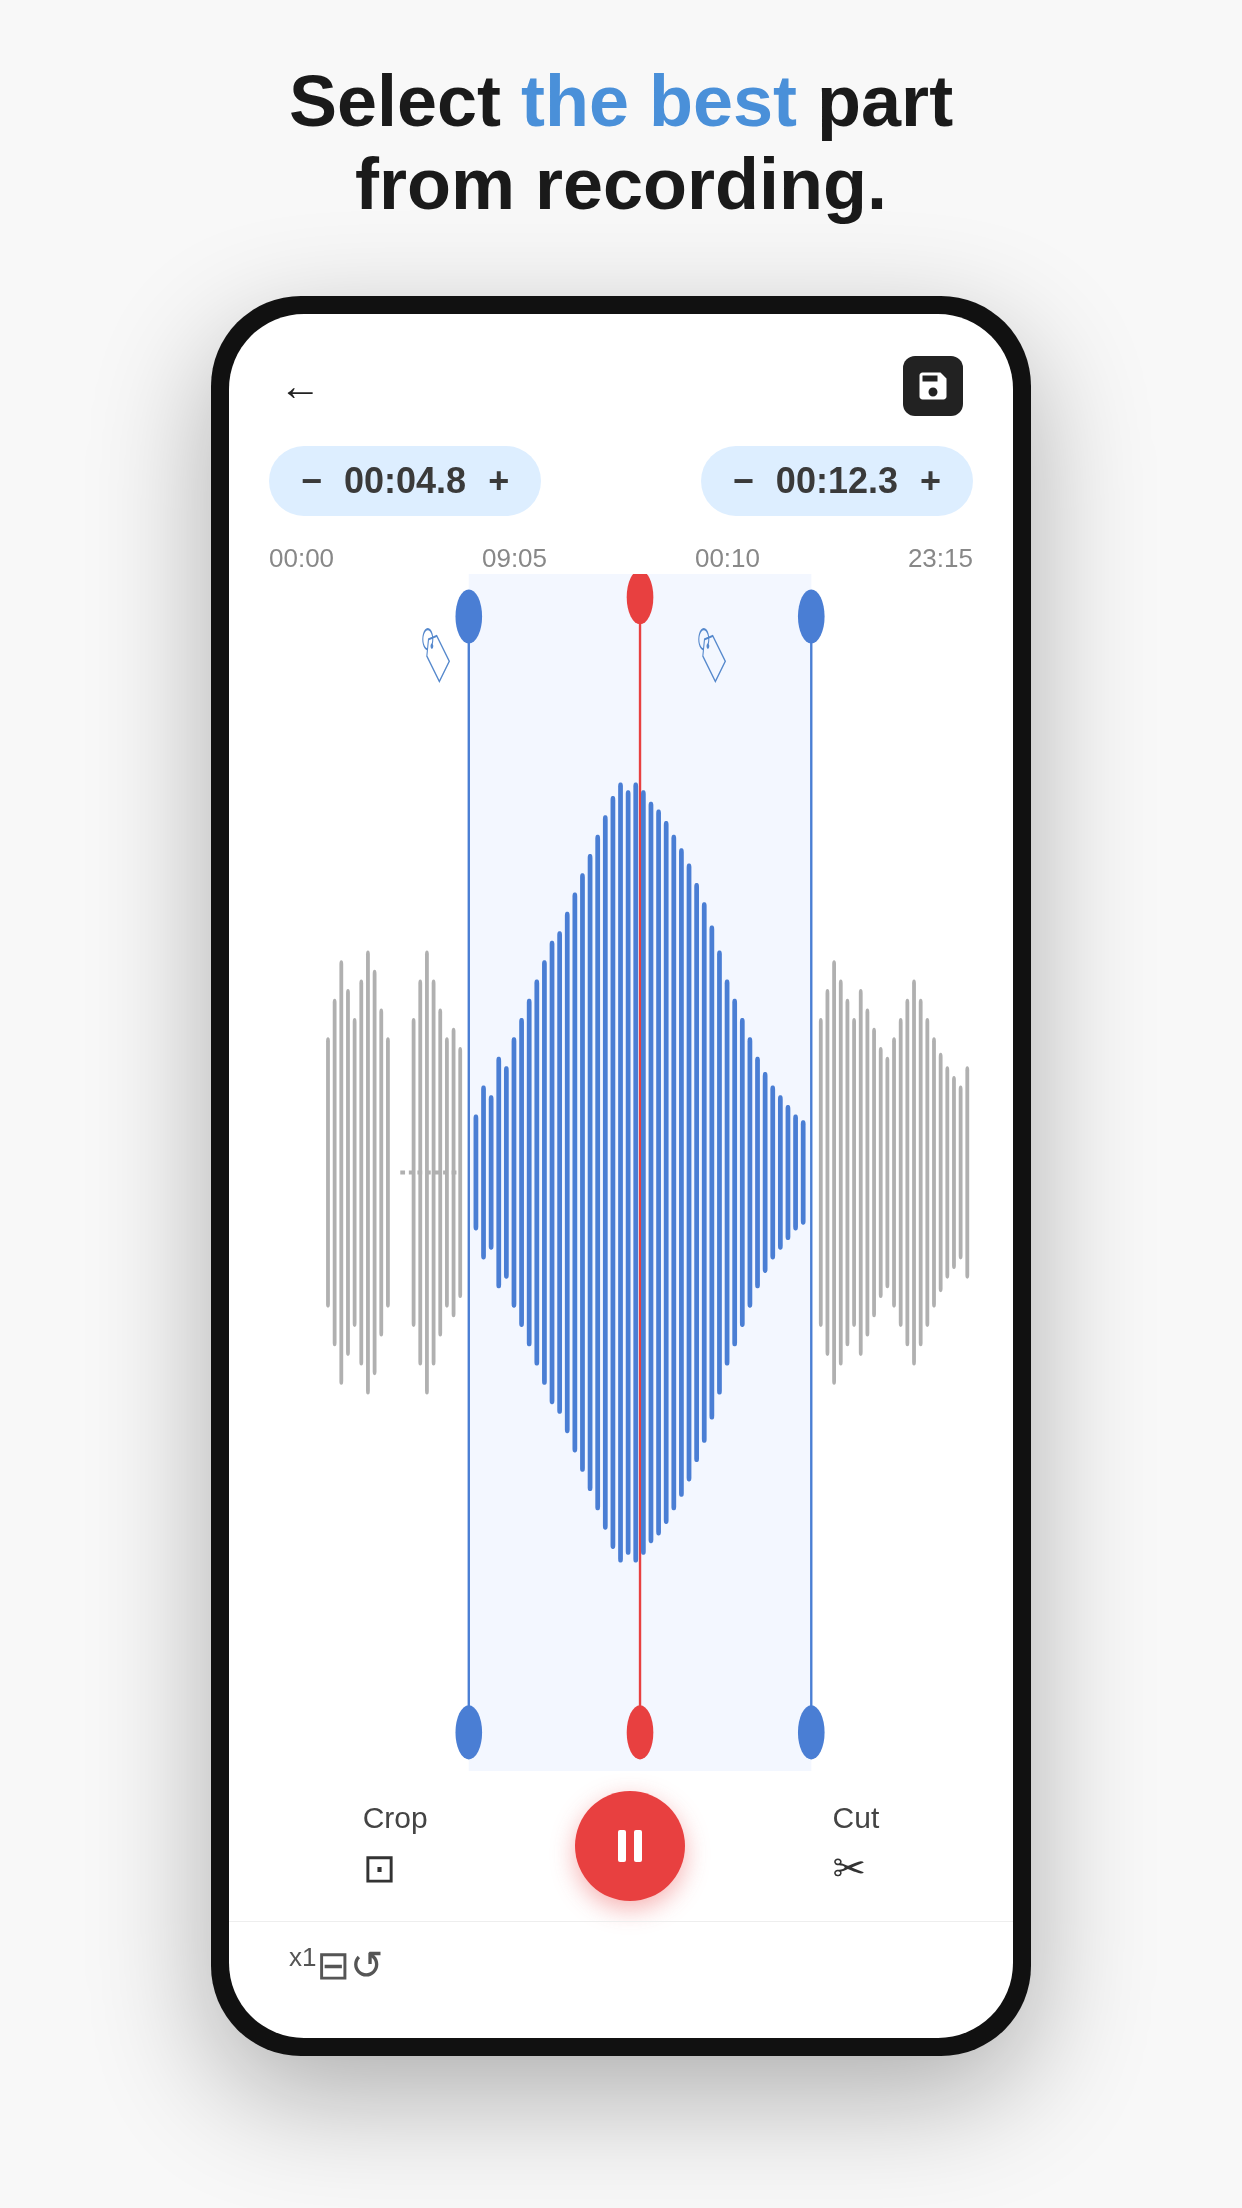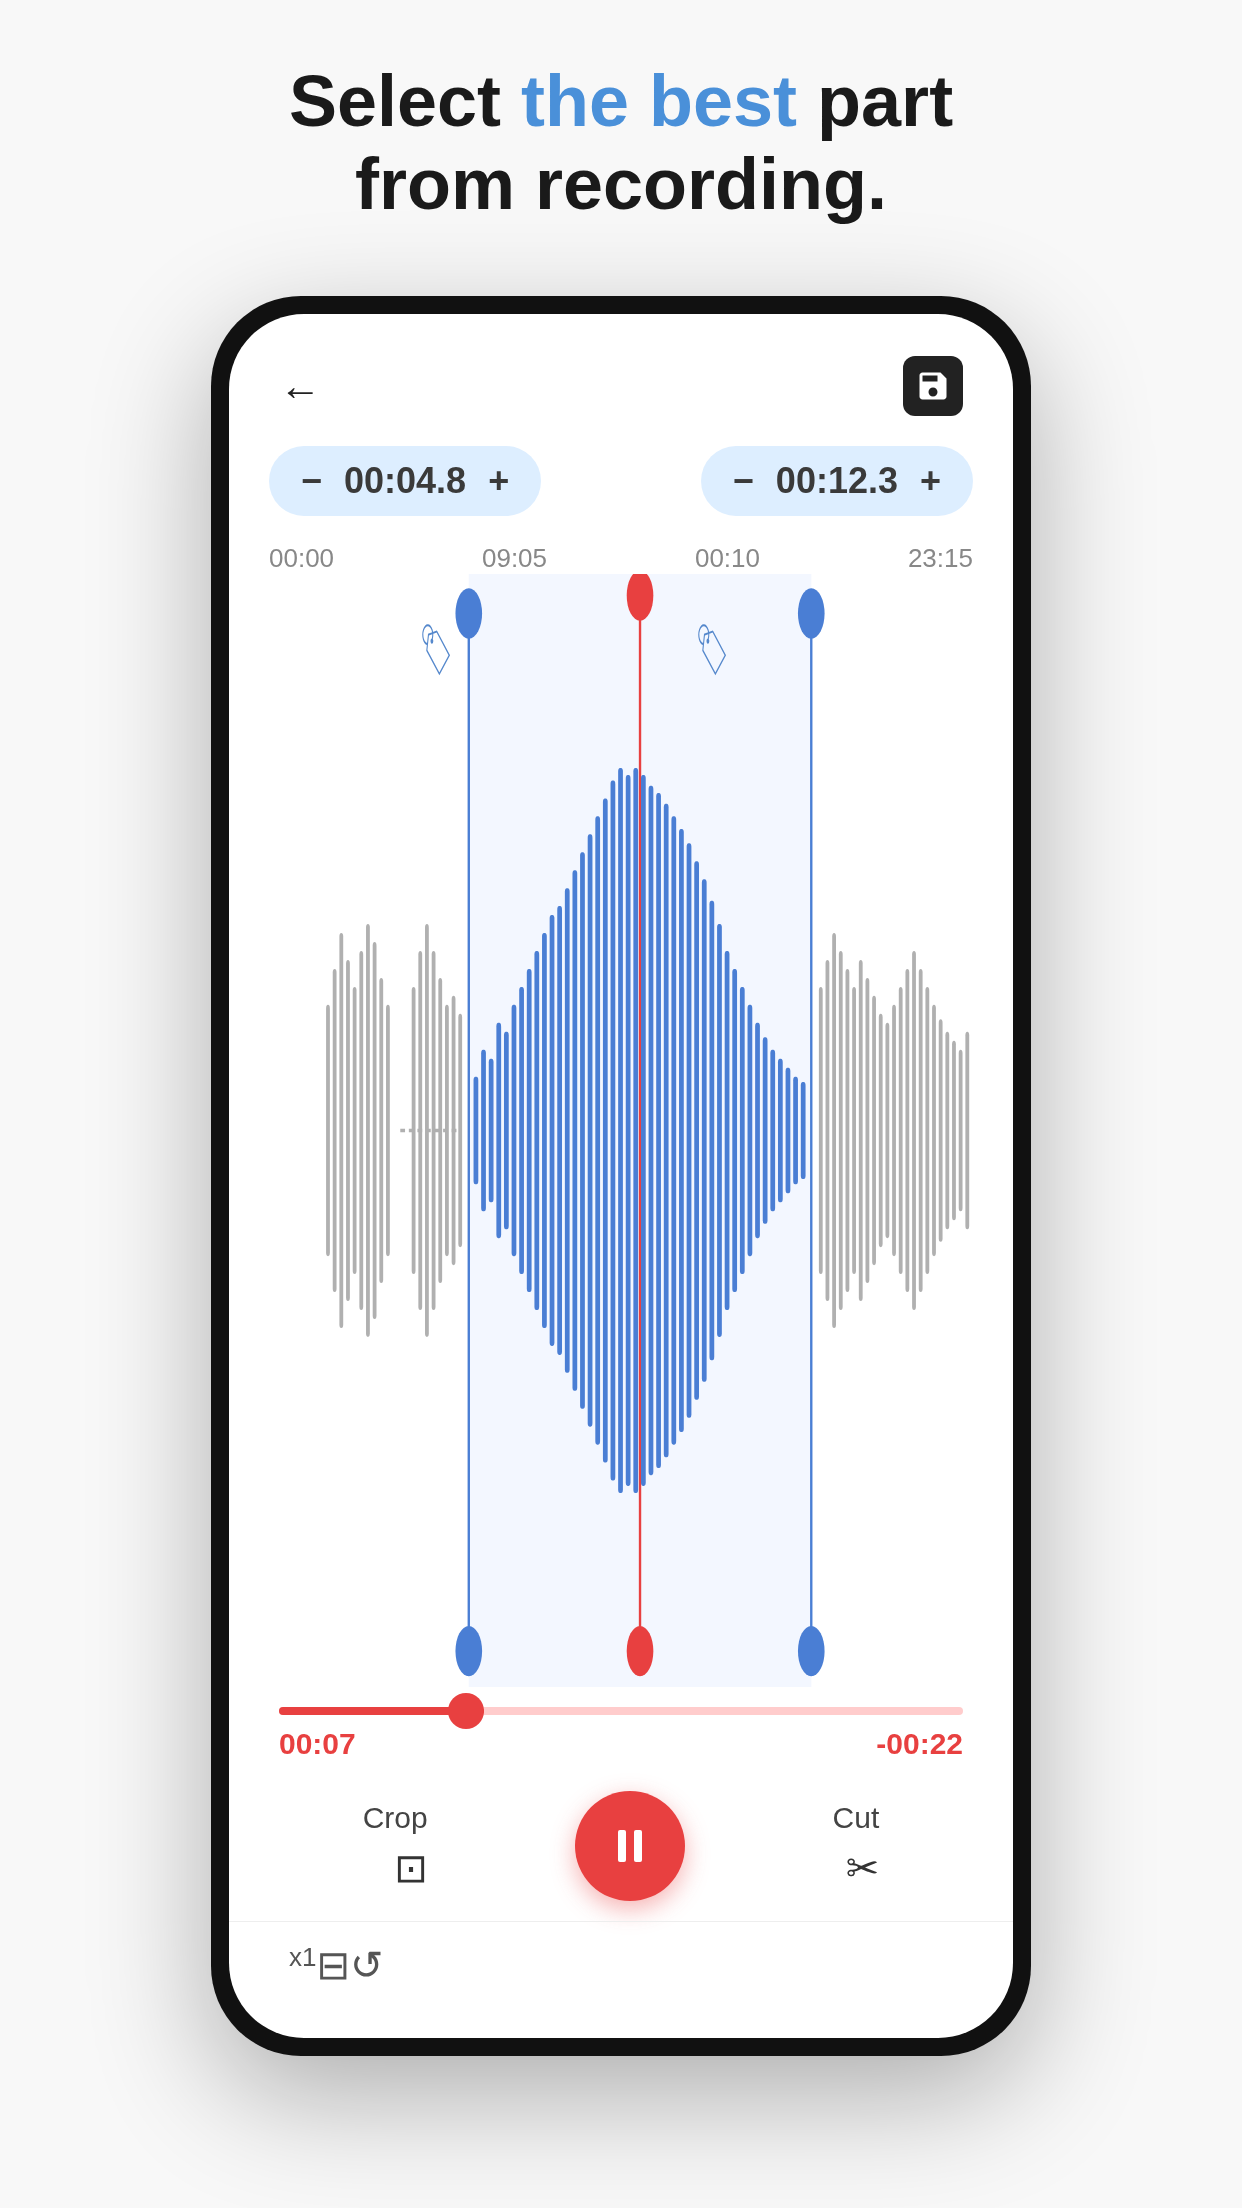--- a/index.html
+++ b/index.html
@@ -190,21 +190,21 @@
     
     .controls-row {
       display: flex;
       align-items: center;
       justify-content: space-around;
       padding: 20px 60px 10px;
     }
     .control-item {
       display: flex;
       flex-direction: column;
-      align-items: flex-end;
+      align-items: flex-start;
       gap: 10px;
     }
     .control-label {
       font-size: 30px;
       color: #444;
     }
     .control-icon {
       font-size: 40px;
       color: #333;
     }
@@ -407,30 +407,20 @@
           <rect x="697" y="240" width="4" height="140" rx="2"></rect>
           <rect x="704" y="248" width="4" height="124" rx="2"></rect>
           <rect x="711" y="255" width="4" height="110" rx="2"></rect>
           <rect x="718" y="260" width="4" height="100" rx="2"></rect>
           <rect x="725" y="265" width="4" height="90" rx="2"></rect>
           <rect x="732" y="255" width="4" height="110" rx="2"></rect>
         </g>
       </svg>
     </div>
 
-    <div class="progress-section">
-      <div class="progress-track">
-        <div class="progress-fill"></div>
-        <div class="progress-thumb"></div>
-      </div>
-      <div class="progress-times">
-        <span class="time-current">00:07</span>
-        <span class="time-remaining">-00:22</span>
-      </div>
-    </div>
 
     <div class="controls-row">
       <div class="control-item">
         <span class="control-label">Crop</span>
         <span class="control-icon">⊡</span>
       </div>
 
       <div class="play-btn">
         <svg viewBox="0 0 24 24">
           <rect x="6" y="4" width="4" height="16" rx="1"></rect>

